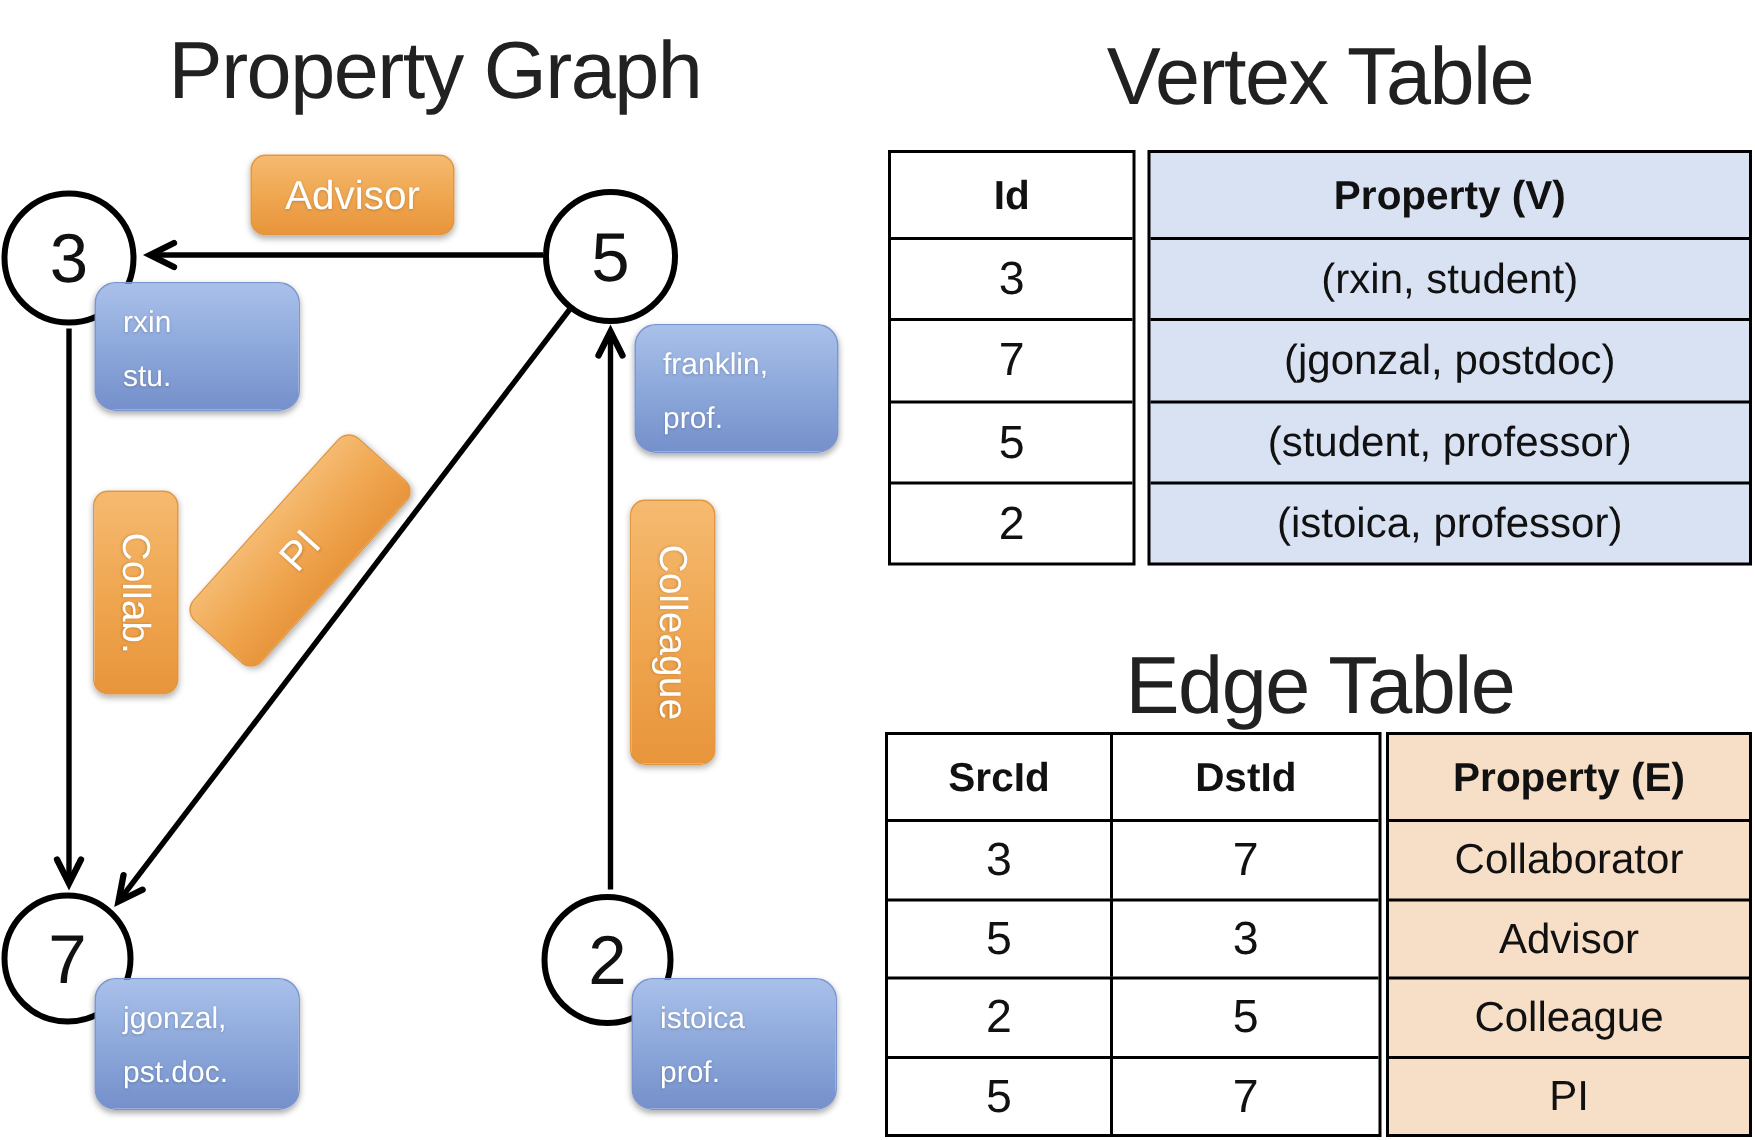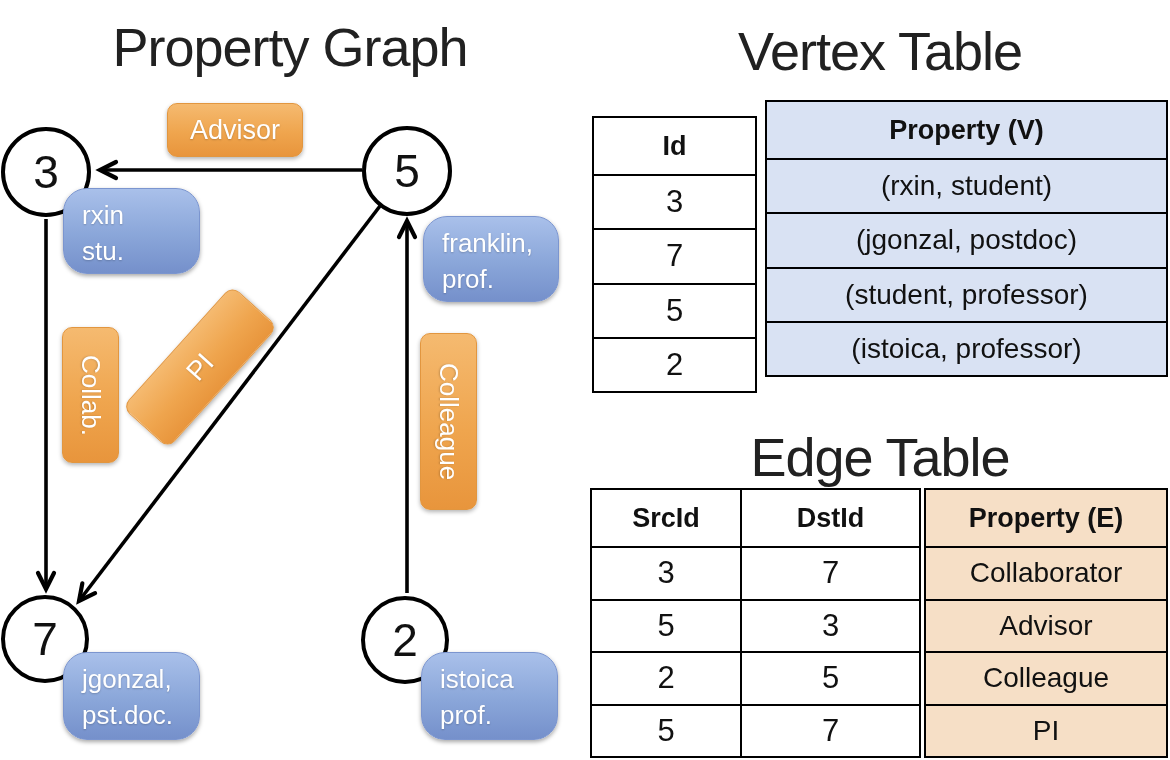--- a/index.html
+++ b/index.html
@@ -14,24 +14,24 @@
     text-align:center;white-space:nowrap;
   }
   
   .node{
     position:absolute;box-sizing:border-box;background:#fff;border:4px solid #000;
     border-radius:50%;display:flex;align-items:center;justify-content:center;
     font-size:46px;color:#111;z-index:3;
   }
   
   .blue-box{
-    position:absolute;z-index:4;border-radius:24px;color:#fff;
+    position:absolute;z-index:4;border-radius:14px;color:#fff;
     background:linear-gradient(180deg,#a9c0ea 0%,#8aa6d9 55%,#7590cb 100%);
     border:1px solid #7b95cf;box-shadow:0 2px 4px rgba(0,0,0,0.35);
-    font-size:26px;line-height:36px;padding:8px 0 0 18px;box-sizing:border-box;
+    font-size:20px;line-height:36px;padding:8px 0 0 18px;box-sizing:border-box;
     text-shadow:0 1px 2px rgba(0,0,0,0.2);
   }
   
   .orange-label{
     position:absolute;z-index:2;border-radius:10px;color:#fff;
     background:linear-gradient(180deg,#f5ba70 0%,#efa54e 55%,#e8953c 100%);
     border:1px solid #e2963f;box-shadow:0 2px 4px rgba(0,0,0,0.3);
     display:flex;align-items:center;justify-content:center;
     font-size:27px;text-shadow:0 1px 2px rgba(0,0,0,0.2);box-sizing:border-box;
   }
@@ -105,21 +105,21 @@
   </div>
   <div class="orange-label" style="left:118px;top:336px;width:164px;height:62px;transform:rotate(-48deg);">
     <span>PI</span>
   </div>
   <div class="orange-label vertical-text" style="left:420px;top:333px;width:57px;height:177px;font-size:26px;">
     <span>Colleague</span>
   </div>
 
   <div class="abs big-title" style="left:592px;top:20px;width:576px;">Vertex Table</div>
 
-  <div class="tbl" style="left:592px;top:116px;width:165px;height:277px;grid-template-rows:56px 1fr 1fr 1fr 1fr;">
+  <div class="tbl" style="left:592px;top:100px;width:165px;height:277px;grid-template-rows:56px 1fr 1fr 1fr 1fr;">
     <div class="cell hd">Id</div>
     <div class="cell num bt">3</div>
     <div class="cell num bt">7</div>
     <div class="cell num bt">5</div>
     <div class="cell num bt">2</div>
   </div>
 
   <div class="tbl fill-vblue" style="left:765px;top:100px;width:403px;height:277px;grid-template-rows:56px 1fr 1fr 1fr 1fr;">
     <div class="cell hd">Property (V)</div>
     <div class="cell bt">(rxin, student)</div>

